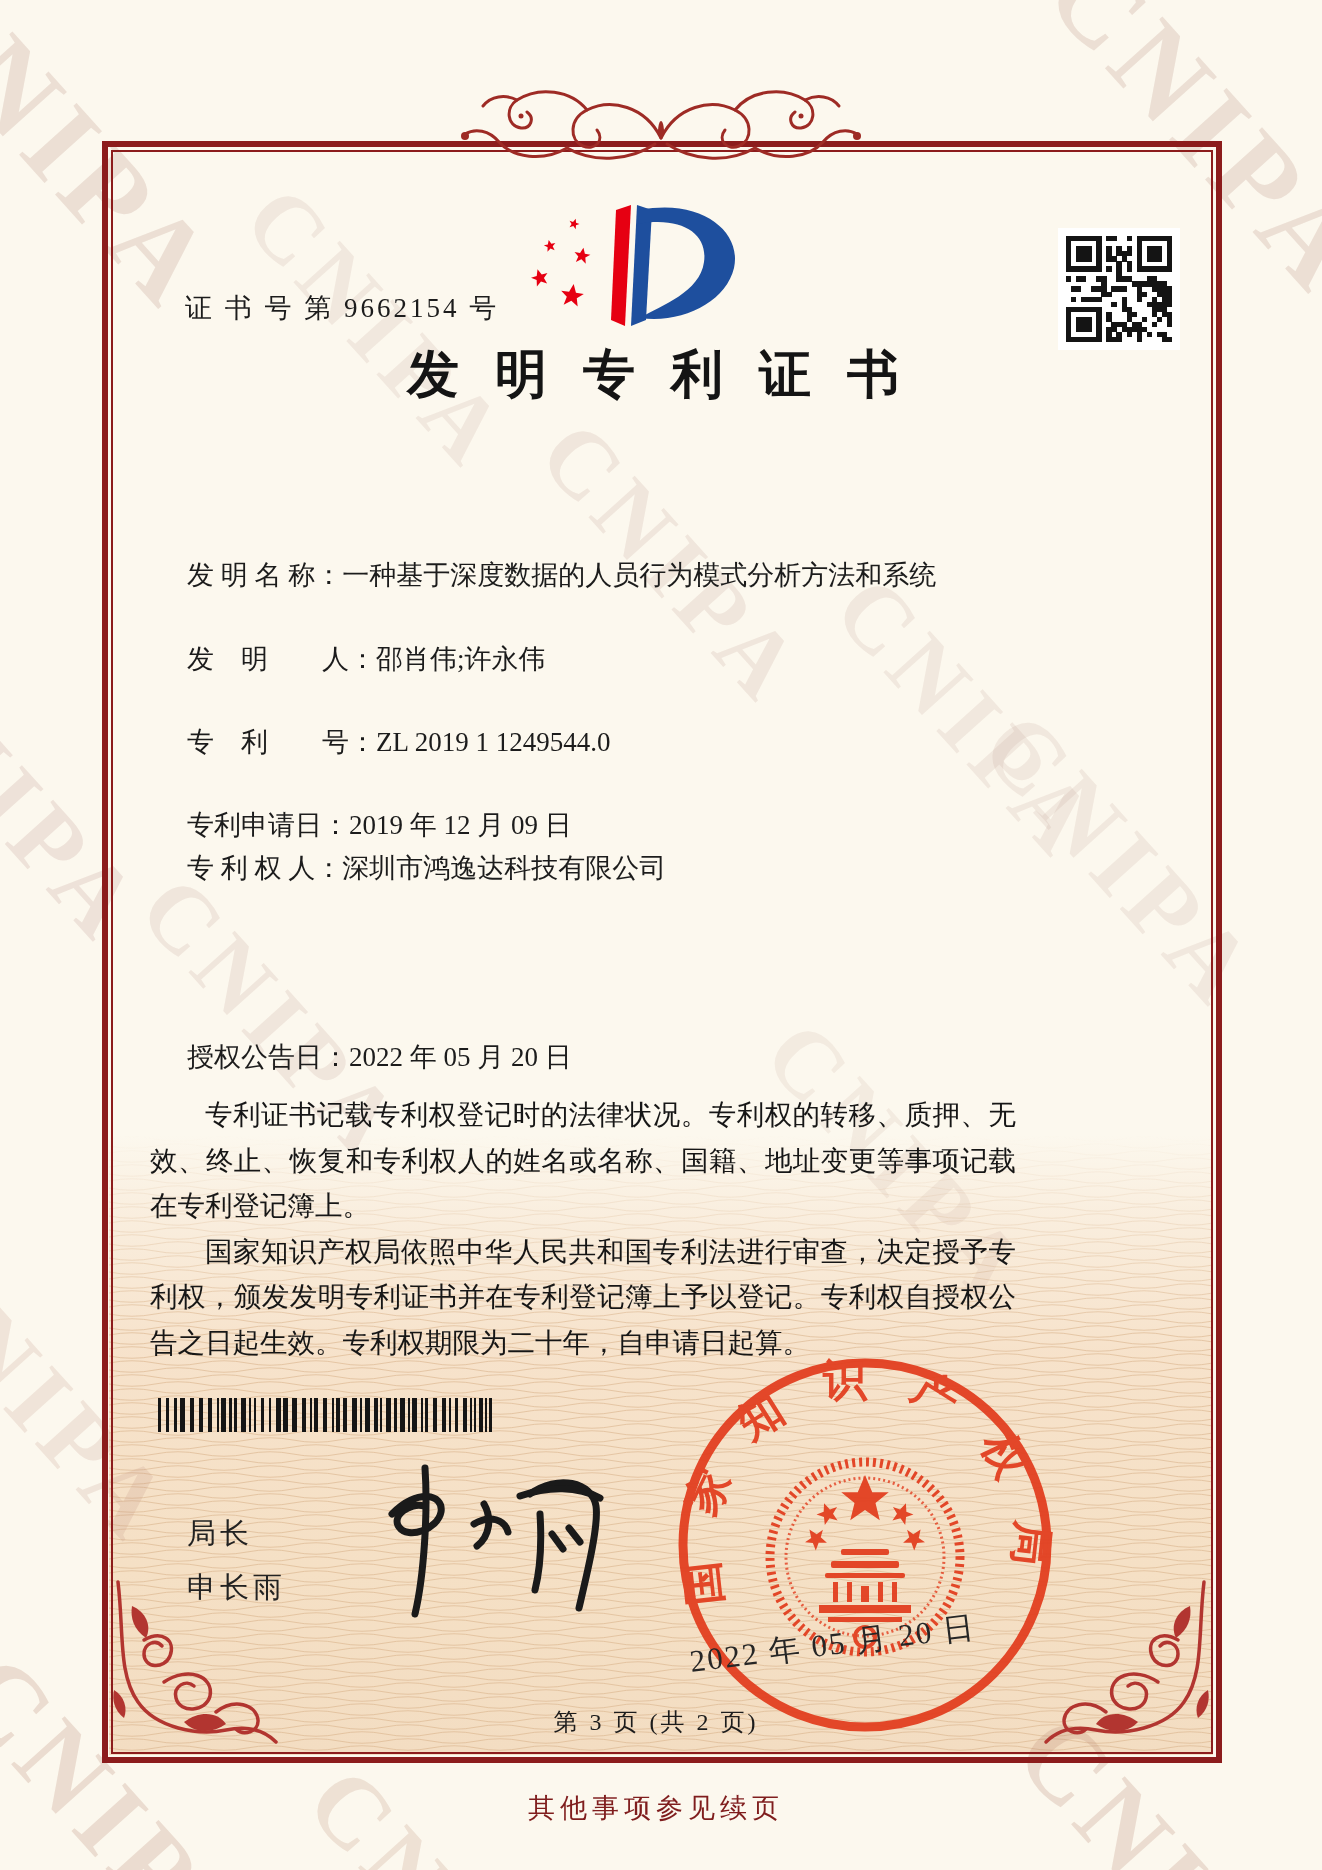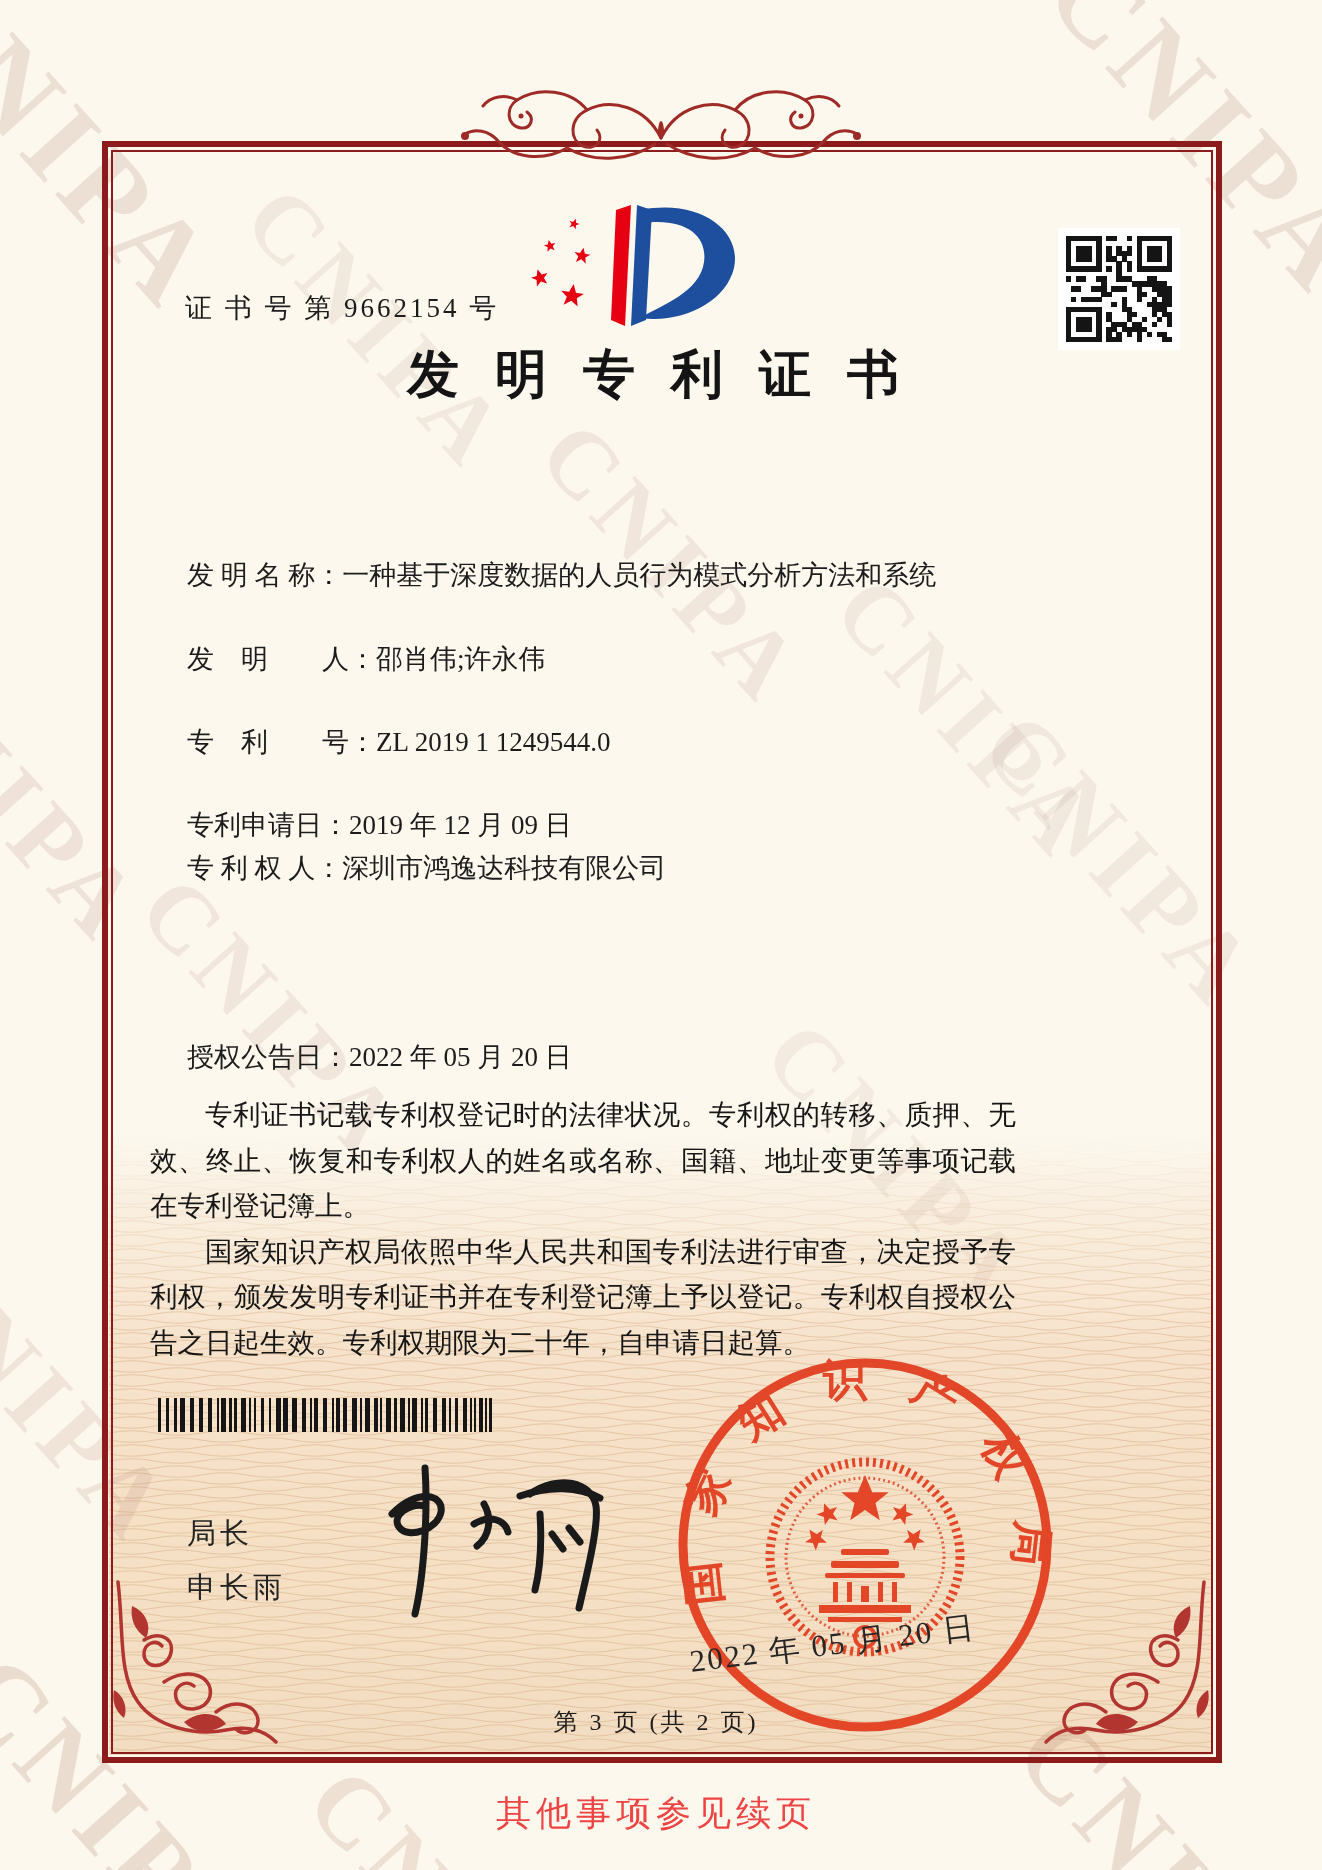--- a/index.html
+++ b/index.html
@@ -30,21 +30,21 @@
   .row{left:187px;display:flex;font-size:27px;line-height:38px;}
   .row .lbl{white-space:nowrap;}
   .row .val{white-space:pre-wrap;}
   .paras{left:150px;top:1092px;width:866px;font-size:27.5px;line-height:45.5px;
      text-align:justify;color:#161616;}
   .paras p{margin:0;text-indent:2em;}
   .barcode{left:158px;top:1398px;width:342px;height:34px;}
   .sig-label{left:187px;font-size:29px;font-family:"Liberation Sans",sans-serif;
      color:#222;letter-spacing:4px;}
   .pageno{left:102px;top:1706px;width:1108px;text-align:center;font-size:24px;letter-spacing:3px;}
-  .note{left:102px;top:1790px;width:1108px;text-align:center;font-size:35px;letter-spacing:5px;color:#ef4444;}
+  .note{left:102px;top:1790px;width:1108px;text-align:center;font-size:27px;letter-spacing:5px;color:#7f1d1d;}
   
   .qr{left:1058px;top:228px;width:122px;height:122px;background:#fff;z-index:5;}
   #qr-grid{position:absolute;left:8px;top:8px;width:106px;height:106px;}
   #qr-grid div{position:absolute;background:#141414;}
   
   #barcode{position:relative;width:100%;height:100%;}
   
   .seal{left:665px;top:1345px;z-index:6;opacity:.93;}
   .seal-date{left:690px;top:1641px;width:380px;z-index:7;font-size:31px;letter-spacing:2px;
      color:#262626;transform:rotate(-7deg);transform-origin:left center;white-space:nowrap;}

